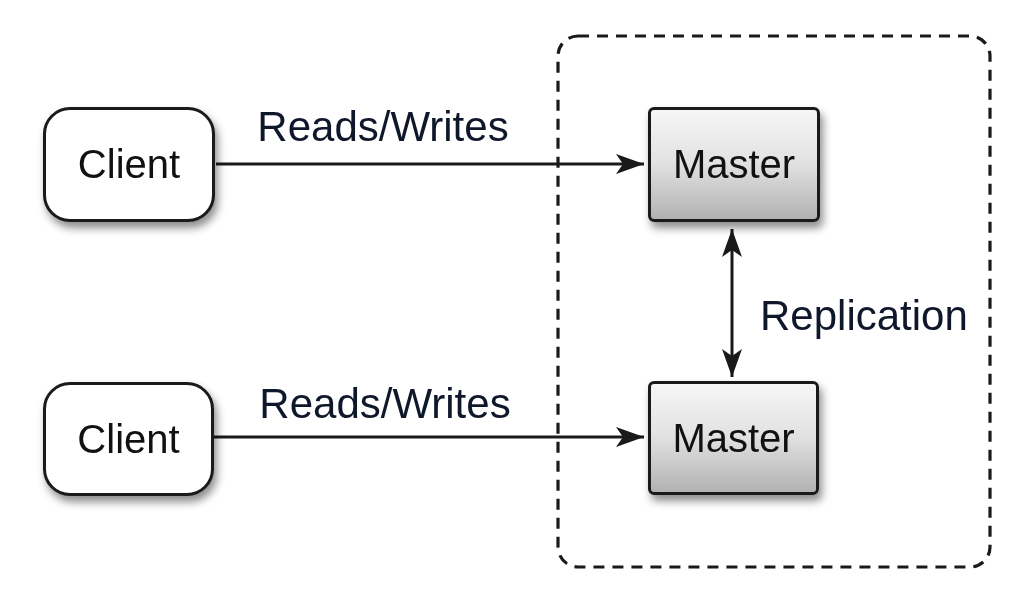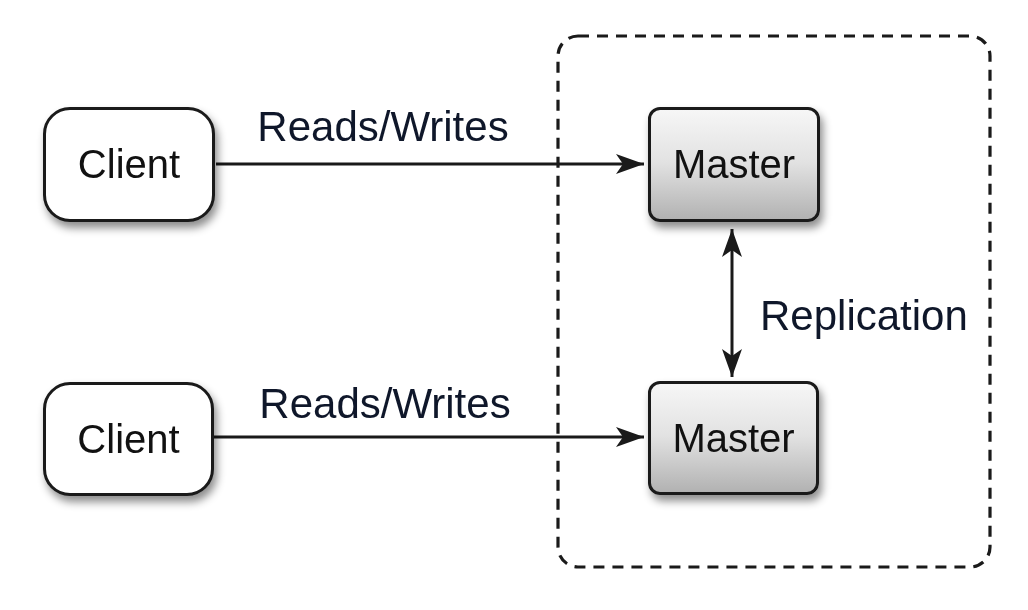--- a/index.html
+++ b/index.html
@@ -26,21 +26,21 @@
     color: #111111;
     border: 3px solid #1a1a1a;
     box-shadow: 3px 6px 9px rgba(0,0,0,0.45);
   }
   .node.client {
     background: #ffffff;
     border-radius: 27px;
   }
   .node.master {
     background: linear-gradient(180deg, #f6f6f6 0%, #e2e2e2 48%, #b2b2b2 100%);
-    border-radius: 12px;
+    border-radius: 6px;
   }
   #client-top    { left: 43px;  top: 107px; width: 172px; height: 115px; }
   #client-bottom { left: 43px;  top: 382px; width: 171px; height: 114px; }
   #master-top    { left: 648px; top: 107px; width: 172px; height: 115px; }
   #master-bottom { left: 648px; top: 381px; width: 171px; height: 114px; }
   .edge-label {
     position: absolute;
     font-size: 42px;
     color: #0f172a;
     white-space: nowrap;

